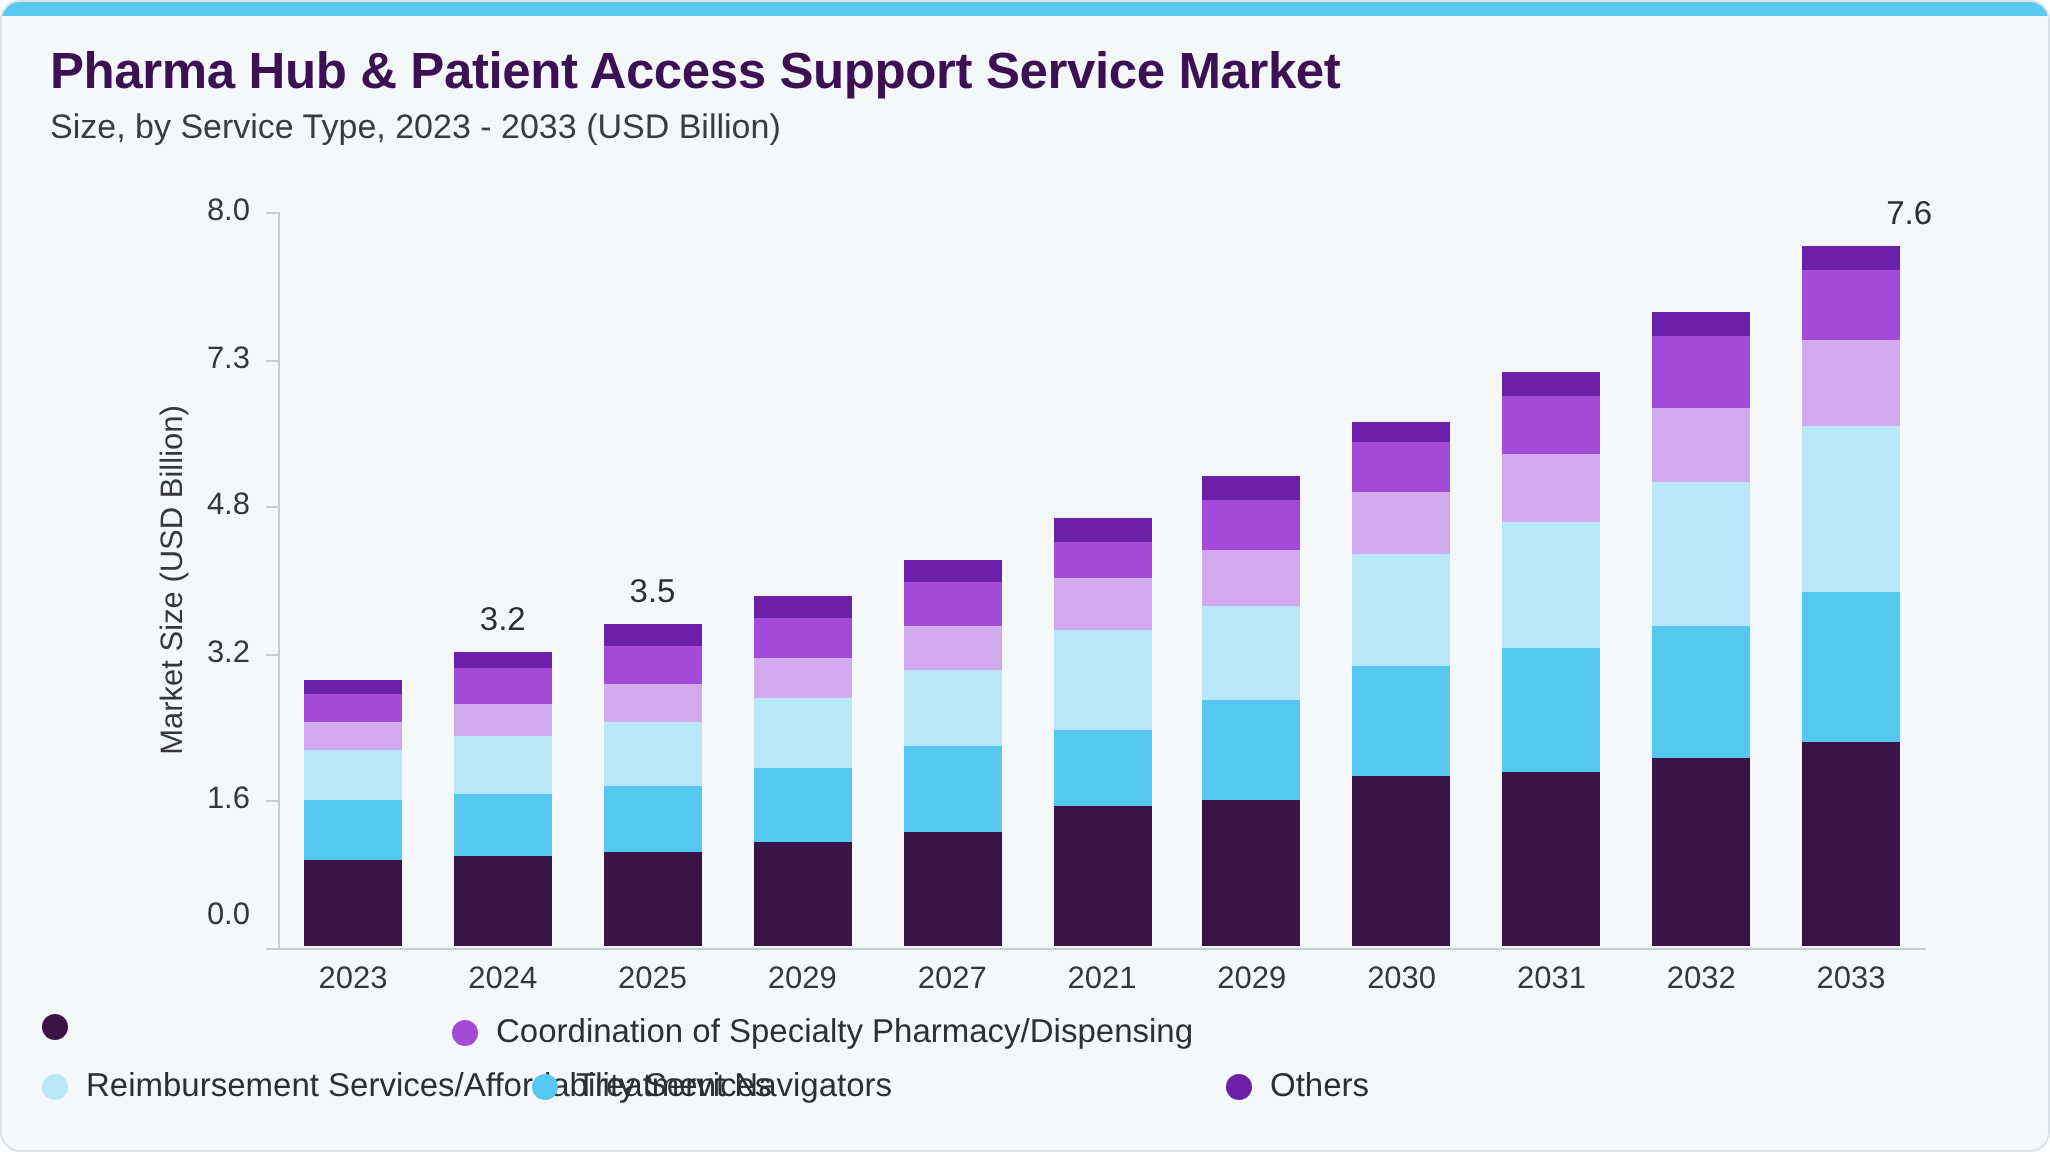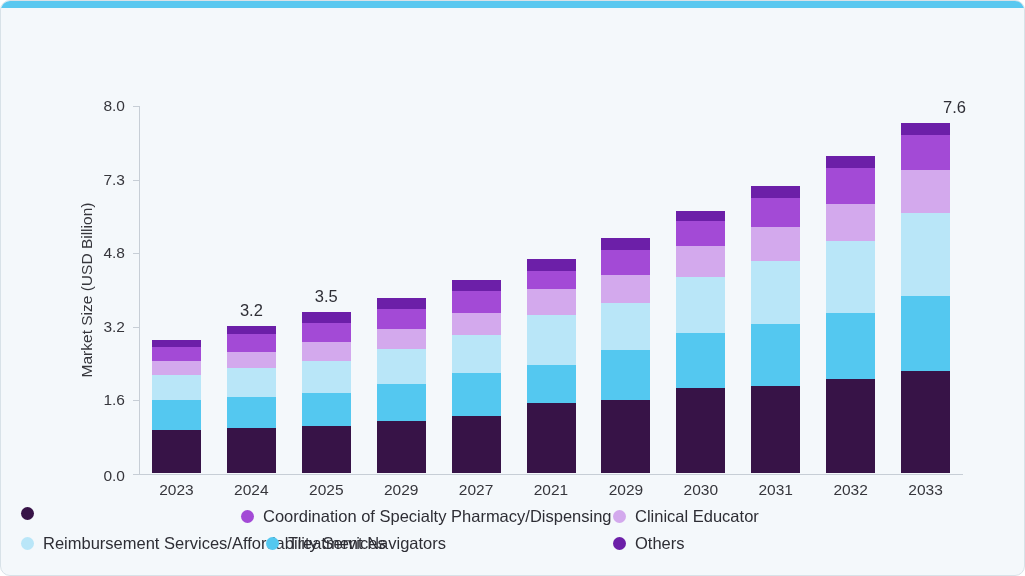--- a/index.html
+++ b/index.html
@@ -177,27 +177,31 @@
     color: #2e2e35;
   }
 </style>
 </head>
 <body>
 
 <div id="card">
 
   <div id="topbar"></div>
 
+  <div id="header">
+    <div id="title">Pharma Hub &amp; Patient Access Support Service Market</div>
+    <div id="subtitle">Size, by Service Type, 2023 - 2033 (USD Billion)</div>
+  </div>
 
 
   <div id="plot">
     <div id="axis-left"></div>
     <div id="axis-bottom"></div>
     <div id="ylabels">
-        <div class="ytick-label" style="top: 370px;">0.0</div>
+        <div class="ytick-label" style="top: 352px;">0.0</div>
         <div class="ytick-label" style="top: 294.4px;">1.6</div>
         <div class="ytick-label" style="top: 220.8px;">3.2</div>
         <div class="ytick-label" style="top: 147.2px;">4.8</div>
         <div class="ytick-label" style="top: 73.6px;">7.3</div>
         <div class="ytick-label" style="top: 0px;">8.0</div>
       </div>
     <div id="ytitle">Market Size (USD Billion)</div>
     <div id="bars">
         <div class="bar-group" style="left: 12.9545px; width: 49px; height: 133.4px;">
           <div class="seg" title="Others 2023: 0.15" style="height: 6.9px; background: rgb(108, 31, 168);"></div>
@@ -313,31 +317,27 @@
     </div>
 
   <div id="legend">
       <div class="legend-item" style="left: 0px; top: 0px;">
         <span class="legend-dot" style="background: rgb(55, 19, 71);"></span>
       </div>
       <div class="legend-item" style="left: 0px; top: 27px;">
         <span class="legend-dot" style="background: rgb(185, 230, 248);"></span>
         <span class="legend-text">Reimbursement Services/Affordability Services</span>
       </div>
-      <div class="legend-item" style="left: 220px; top: 0px;">
+      <div class="legend-item" style="left: 205px; top: 0px;">
         <span class="legend-dot" style="background: rgb(163, 74, 214);"></span>
         <span class="legend-text">Coordination of Specialty Pharmacy/Dispensing</span>
       </div>
       <div class="legend-item" style="left: 205px; top: 27px; padding-left: 40px;">
         <span class="legend-dot" style="background: rgb(84, 200, 240);"></span>
         <span class="legend-text">Treatment Navigators</span>
       </div>
-      <div class="legend-item" style="left: 592px; top: 0px;">
-        <span class="legend-dot" style="background: rgb(211, 169, 237);"></span>
-        <span class="legend-text">Clinical Educator</span>
-      </div>
       <div class="legend-item" style="left: 592px; top: 27px;">
         <span class="legend-dot" style="background: rgb(108, 31, 168);"></span>
         <span class="legend-text">Others</span>
       </div>
     </div>
 
 </div>
 
 </body></html>

